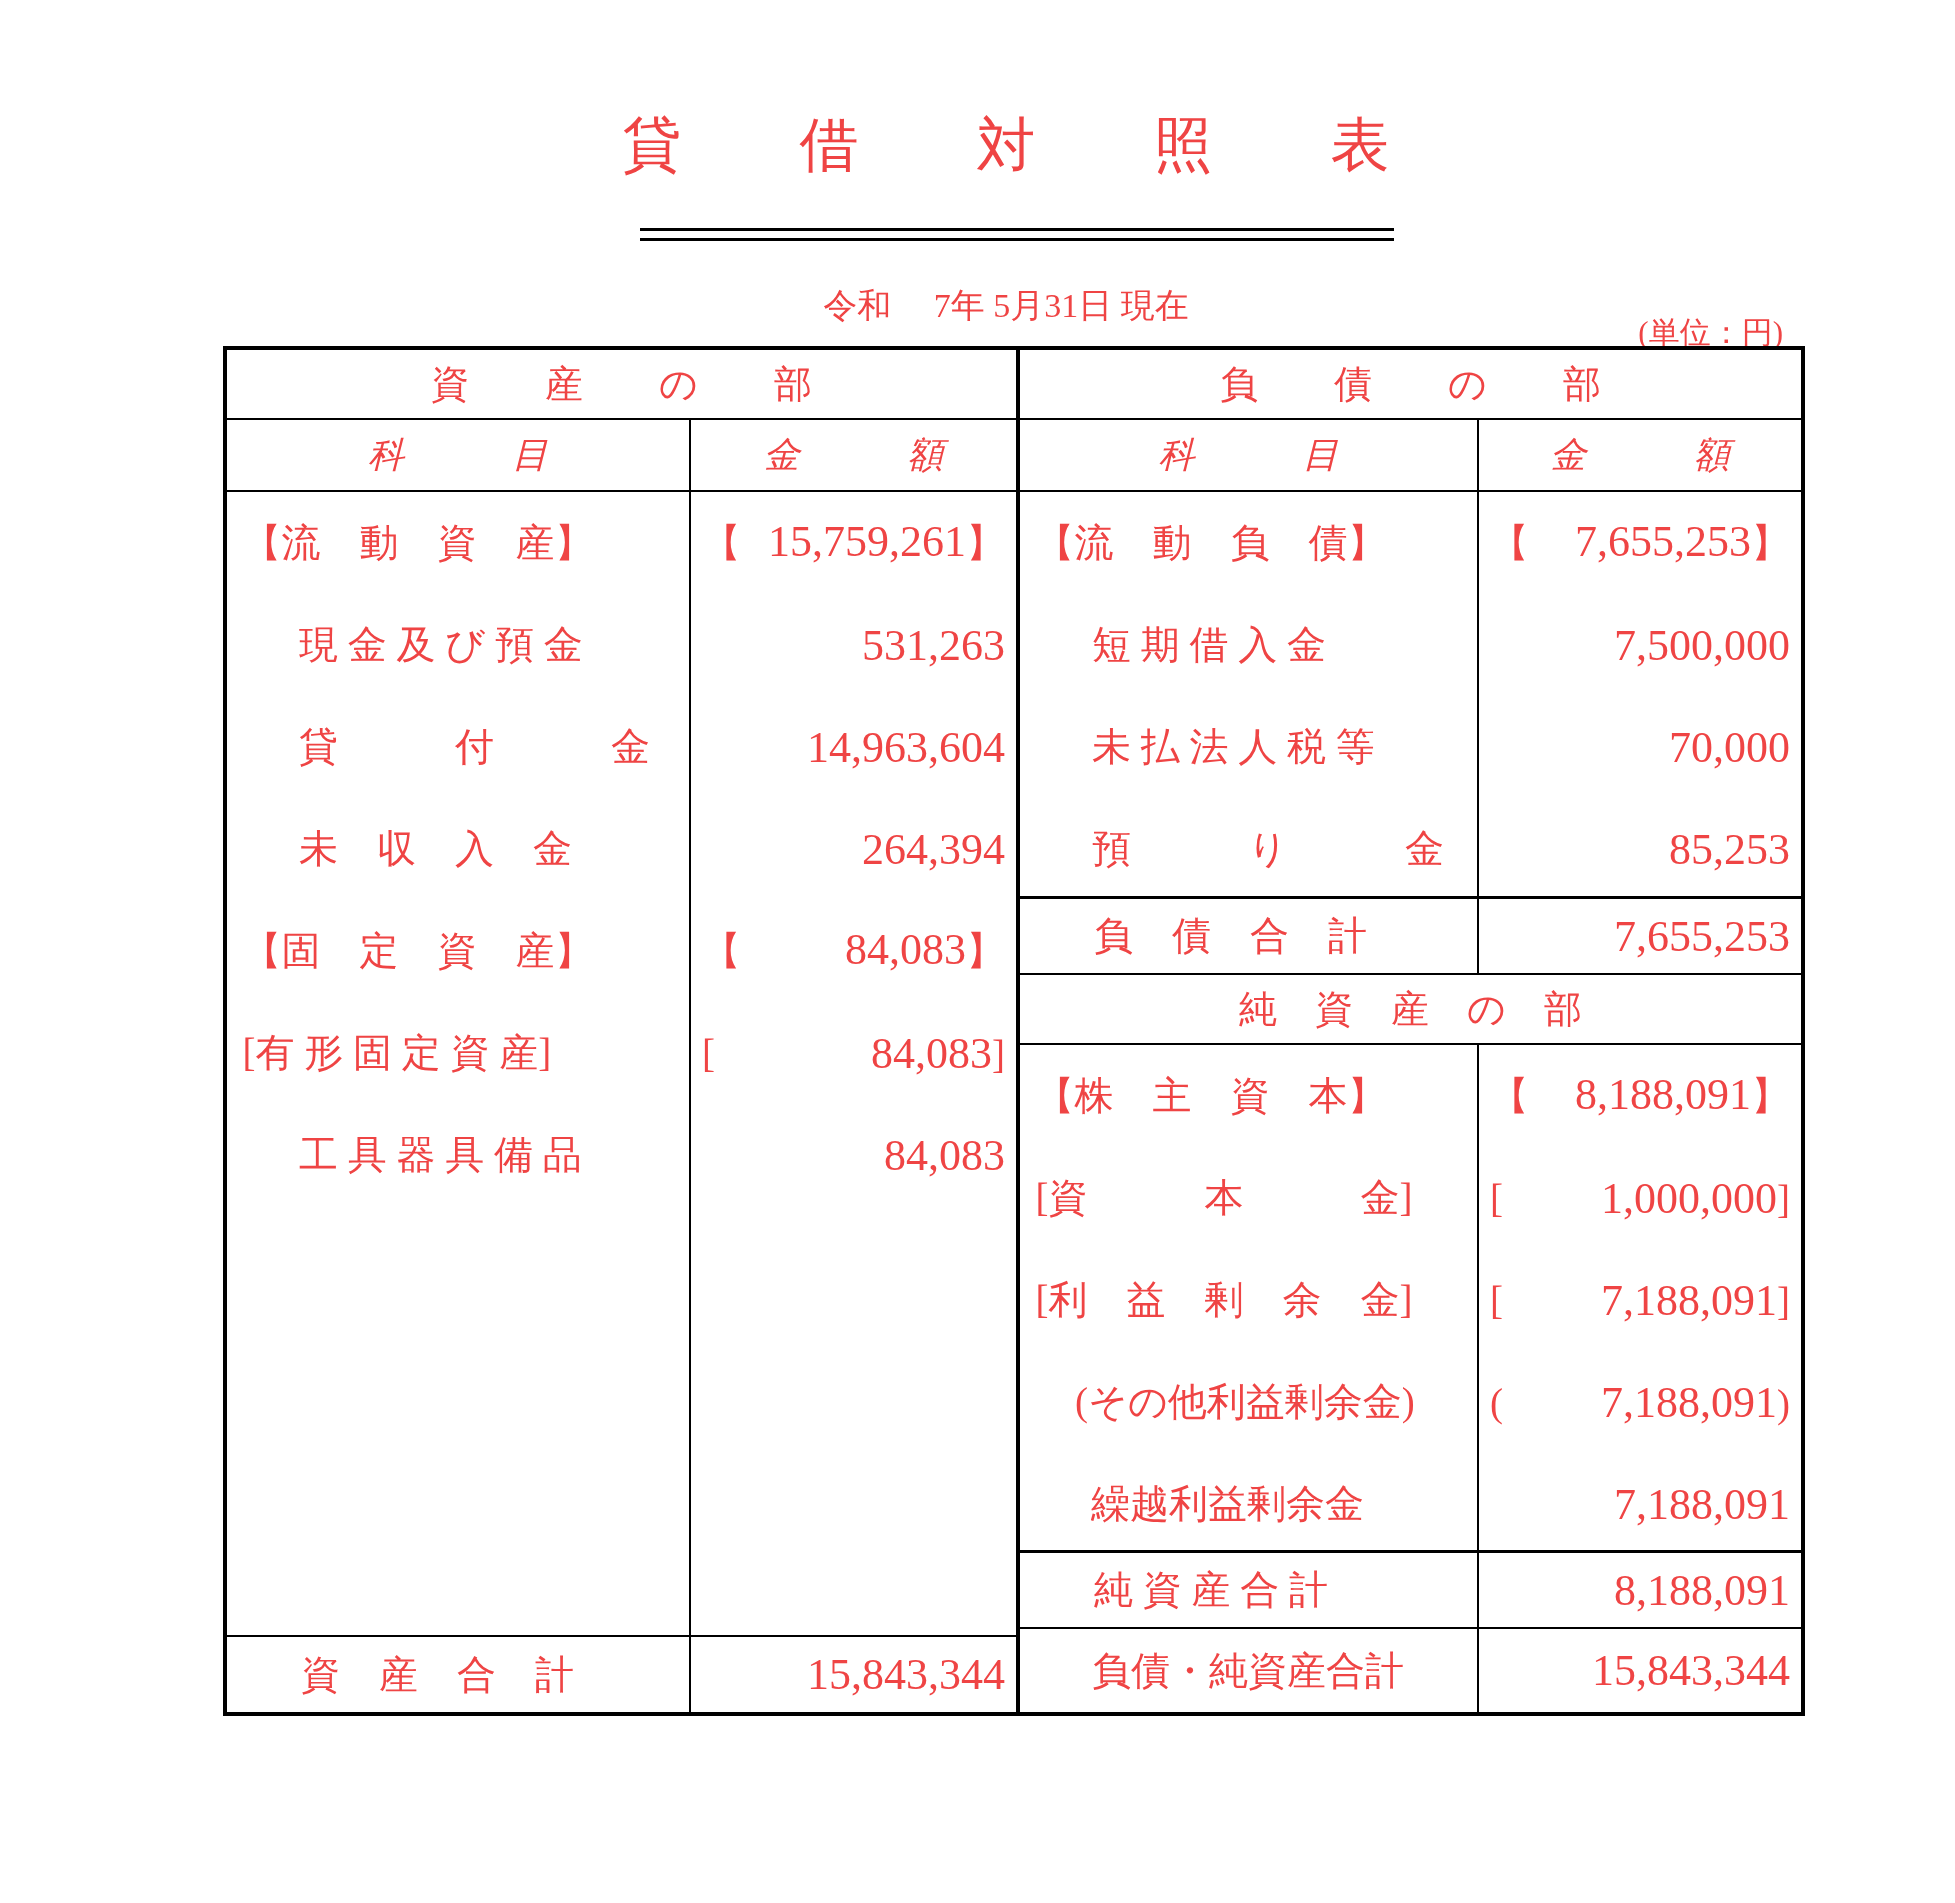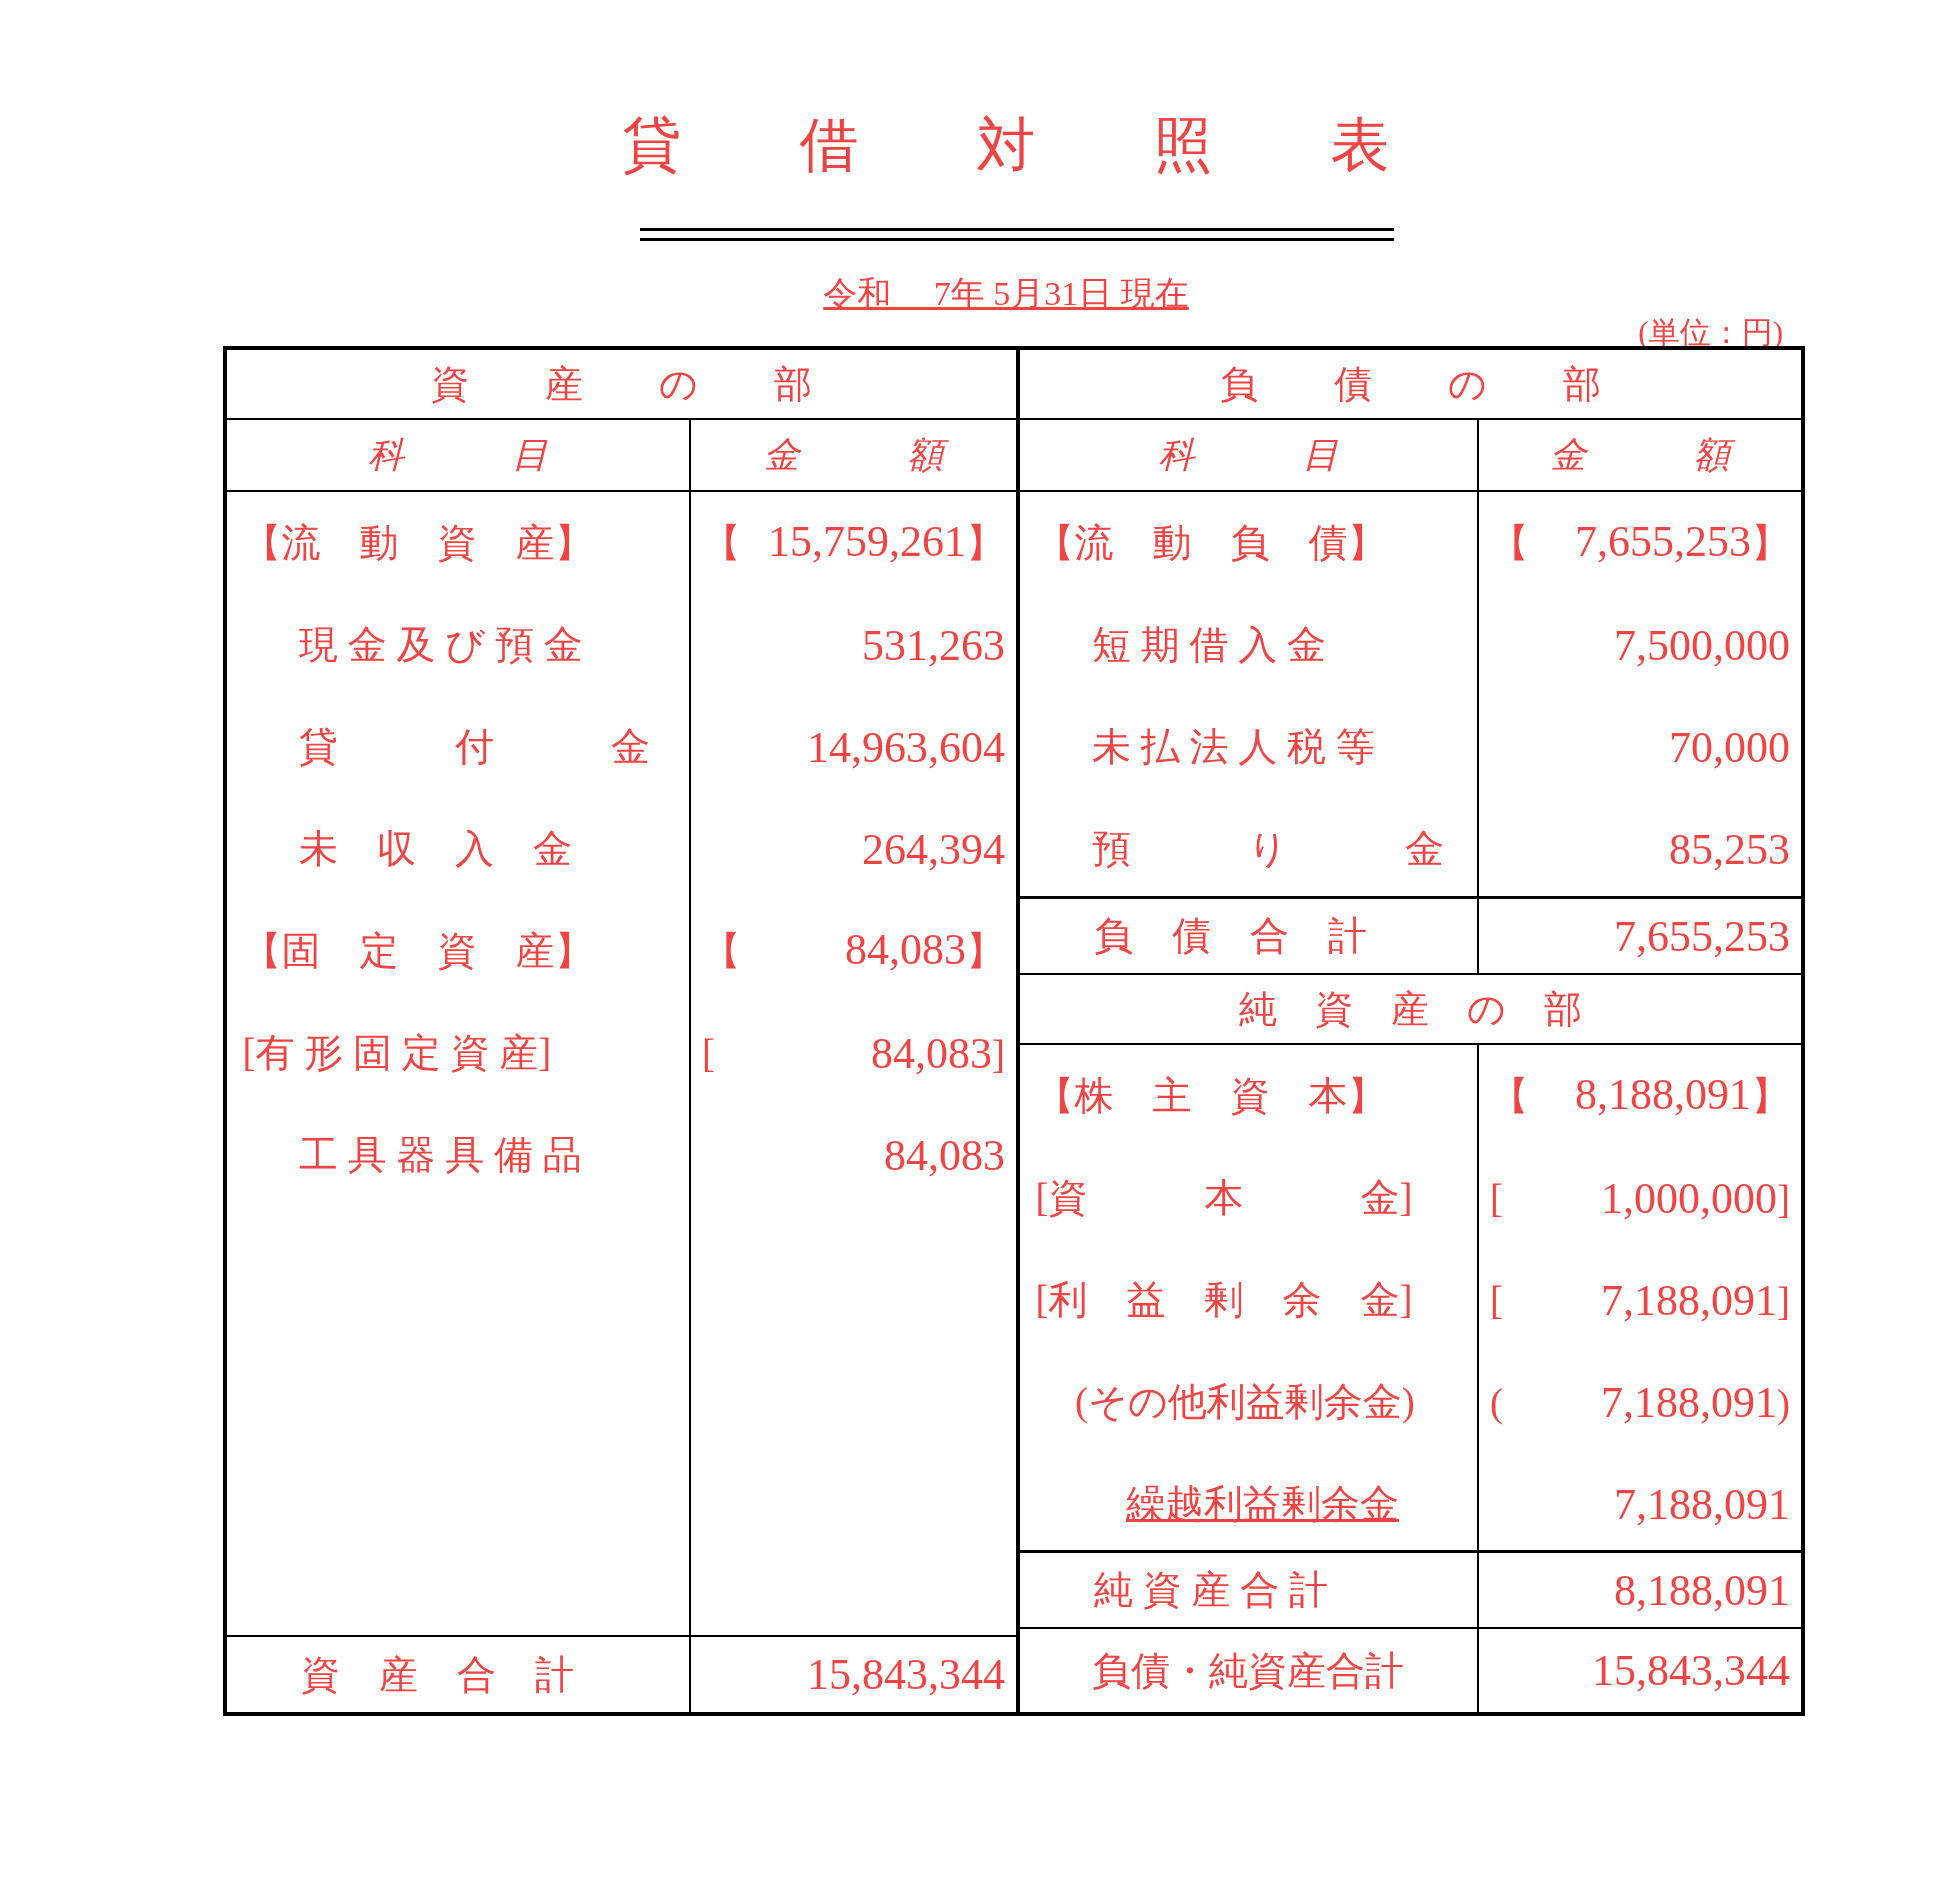--- a/index.html
+++ b/index.html
@@ -10,22 +10,22 @@
   }
   .title {
     position:absolute; top:106px; left:579px; width:854px;
     font-size:59px; text-align:center; white-space:pre; letter-spacing:0;
   }
   .title-rule {
     position:absolute; top:228px; left:640px; width:754px; height:12.5px;
     border-top:3.1px solid #000; border-bottom:3.1px solid #000; box-sizing:border-box;
   }
   .date-line {
-    position:absolute; top:271px; left:215px; width:1582px;
-    font-size:34px; text-align:center; white-space:pre;text-decoration:underline;
+    position:absolute; top:283px; left:215px; width:1582px;
+    font-size:34px; text-align:center; white-space:pre;
   }
   .unit-label {
     position:absolute; top:312px; left:1406px; width:377px;
     font-size:31px; text-align:right; white-space:pre;
   }
   .bs-table {
     position:absolute; left:223px; top:346px; width:1582px; height:1370px;
     border:4.7px solid #000; box-sizing:border-box; display:flex;
   }
   .half { display:flex; flex-direction:column; box-sizing:border-box; }
@@ -52,21 +52,21 @@
   .area-equity { height:508px; border-bottom:3.9px solid #000; }
   .row-eqtotal { height:74px; border-bottom:2.3px solid #000; }
   .row-grand { flex:1; }
   .row-assettotal { flex:1; }
   .trow { display:flex; }
   .r { height:102px; display:flex; align-items:center; box-sizing:border-box; }
   .lbl { font-size:39px; white-space:pre; }
   .ind-cat   { padding-left:15.6px; }
   .ind-item  { padding-left:72px; }
   .ind-sub   { padding-left:55px; }
-  .ind-sub2  { padding-left:106px;text-decoration:underline; }
+  .ind-sub2  { padding-left:71px; }
   .ind-total { padding-left:74px; }
   .amt {
     font-size:44px; white-space:pre; width:100%;
     display:flex; align-items:center;
     padding-left:11px; padding-right:11px; box-sizing:border-box;
   }
   .amt .open { font-size:39px; }
   .amt .numgrp { margin-left:auto; }
   .amt .close { font-size:39px; }
   .tall { height:100%; }

